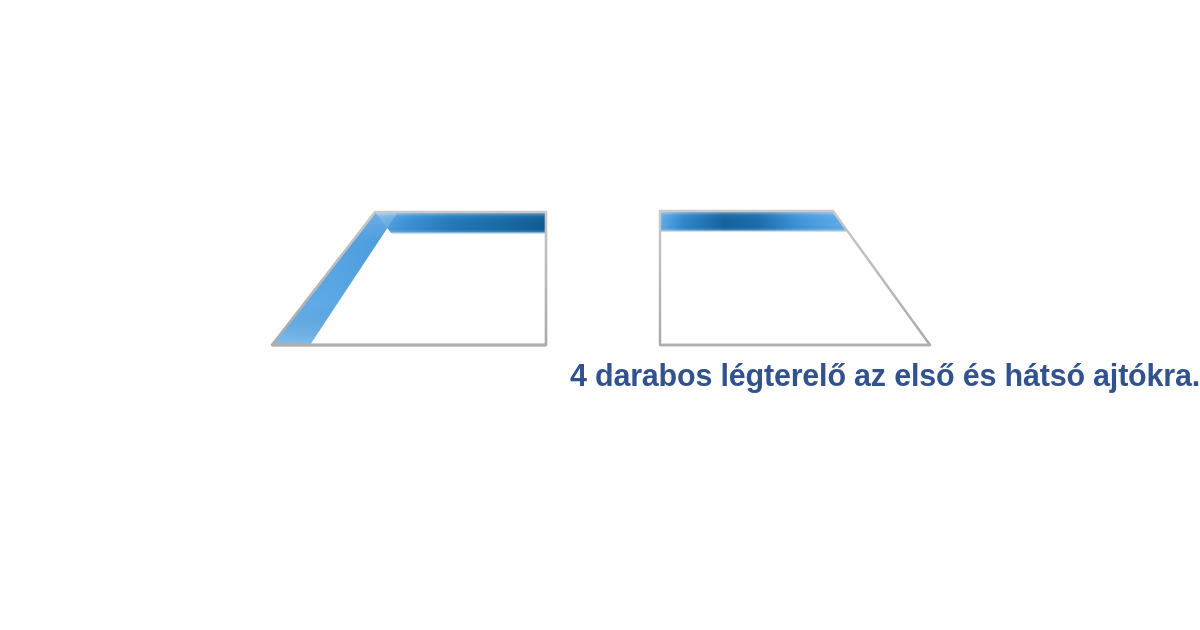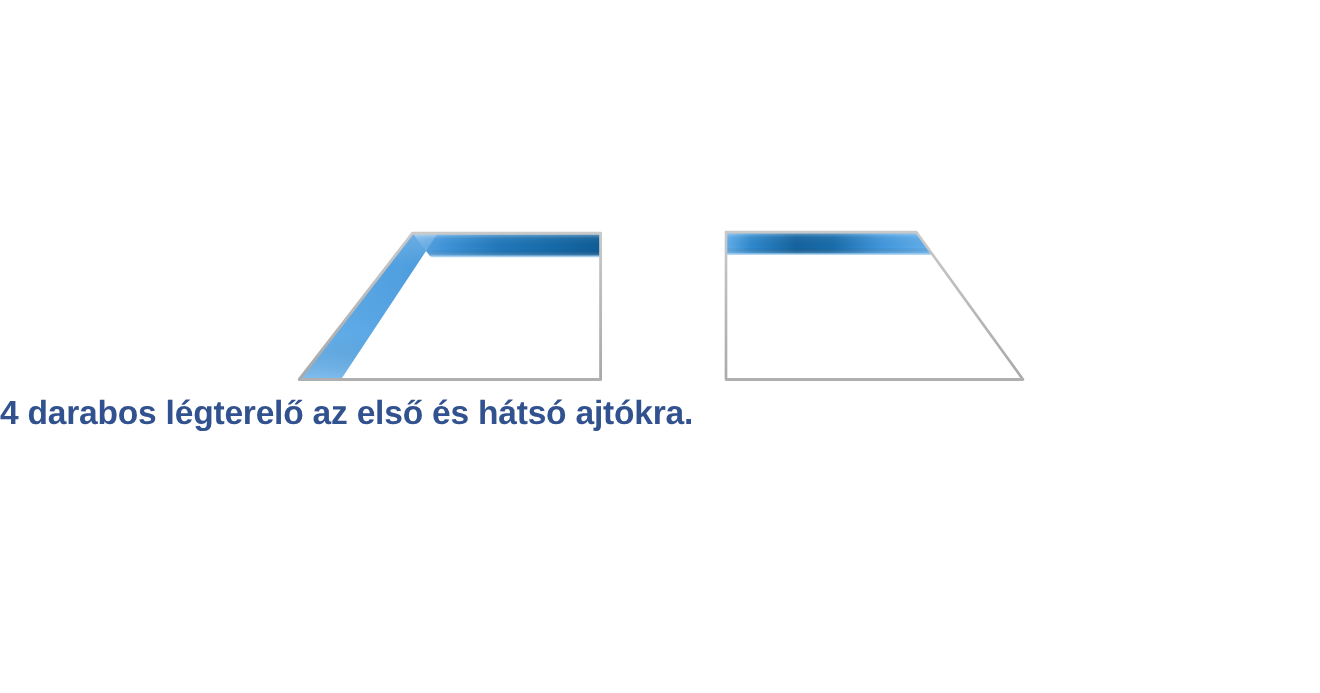--- a/index.html
+++ b/index.html
@@ -25,21 +25,21 @@
     left: 0;
     top: 0;
     width: 1200px;
     height: 630px;
   }
   #caption {
     position: absolute;
     left: 0;
     top: 358px;
     width: 1200px;
-    text-align: left;
+    text-align: right;
     font-family: "Liberation Sans", sans-serif;
     font-weight: bold;
     font-size: 30.5px;
     letter-spacing: -0.2px;
     color: #31528f;
     white-space: nowrap;
   }
 </style>
 </head>
 <body>

